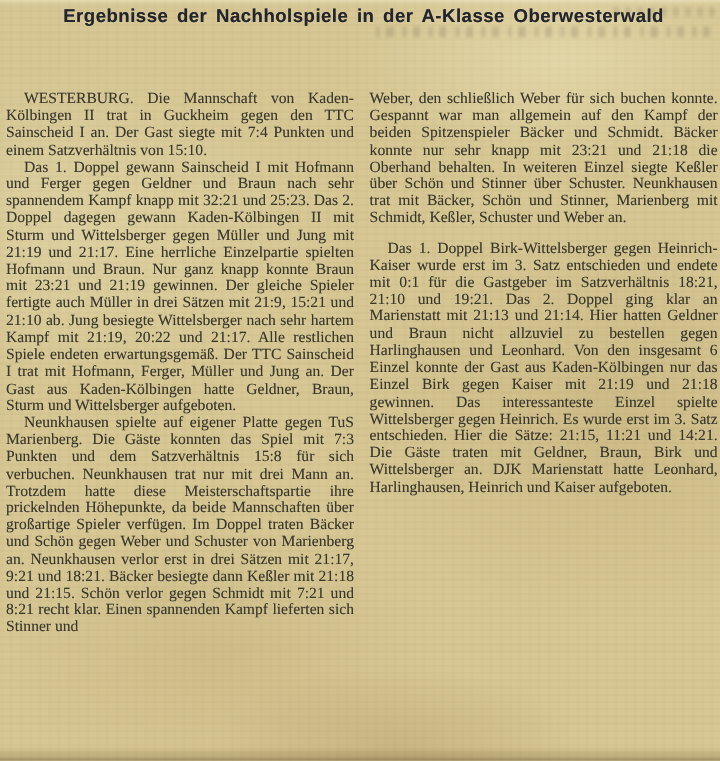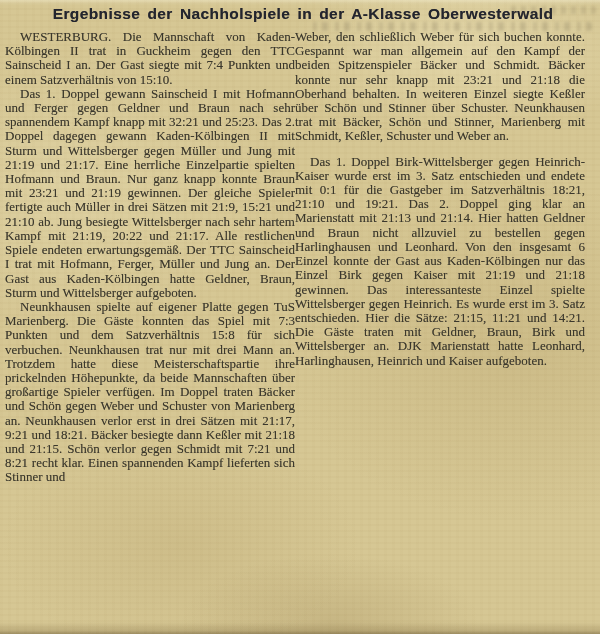--- a/index.html
+++ b/index.html
@@ -37,21 +37,21 @@
   .headline{
     margin:0;padding:5px 20px 3px 26px;
     font-family:"Liberation Sans","DejaVu Sans",sans-serif;
     font-weight:bold;font-size:15.5px;line-height:1.1;
     letter-spacing:.4px;word-spacing:2.5px;text-align:center;
     color:var(--headline-ink,#23252e);
     text-shadow:0 0 .4px rgba(35,37,46,.55);
     white-space:nowrap;
   }
   .columns{
-    display:flex;gap:0;padding:5px 3px 0 5px;box-sizing:border-box;
+    display:flex;gap:13px;padding:5px 3px 0 5px;box-sizing:border-box;margin-top:45px;
   }
   .col{
     width:290px;flex:0 0 290px;
   }
   .col p{
     margin:0;font-size:13px;line-height:14.2px;text-align:justify;
     -webkit-hyphens:auto;hyphens:auto;
     color:var(--ink,#3a372c);
     text-shadow:0 0 .5px rgba(58,55,44,.4);
   }

